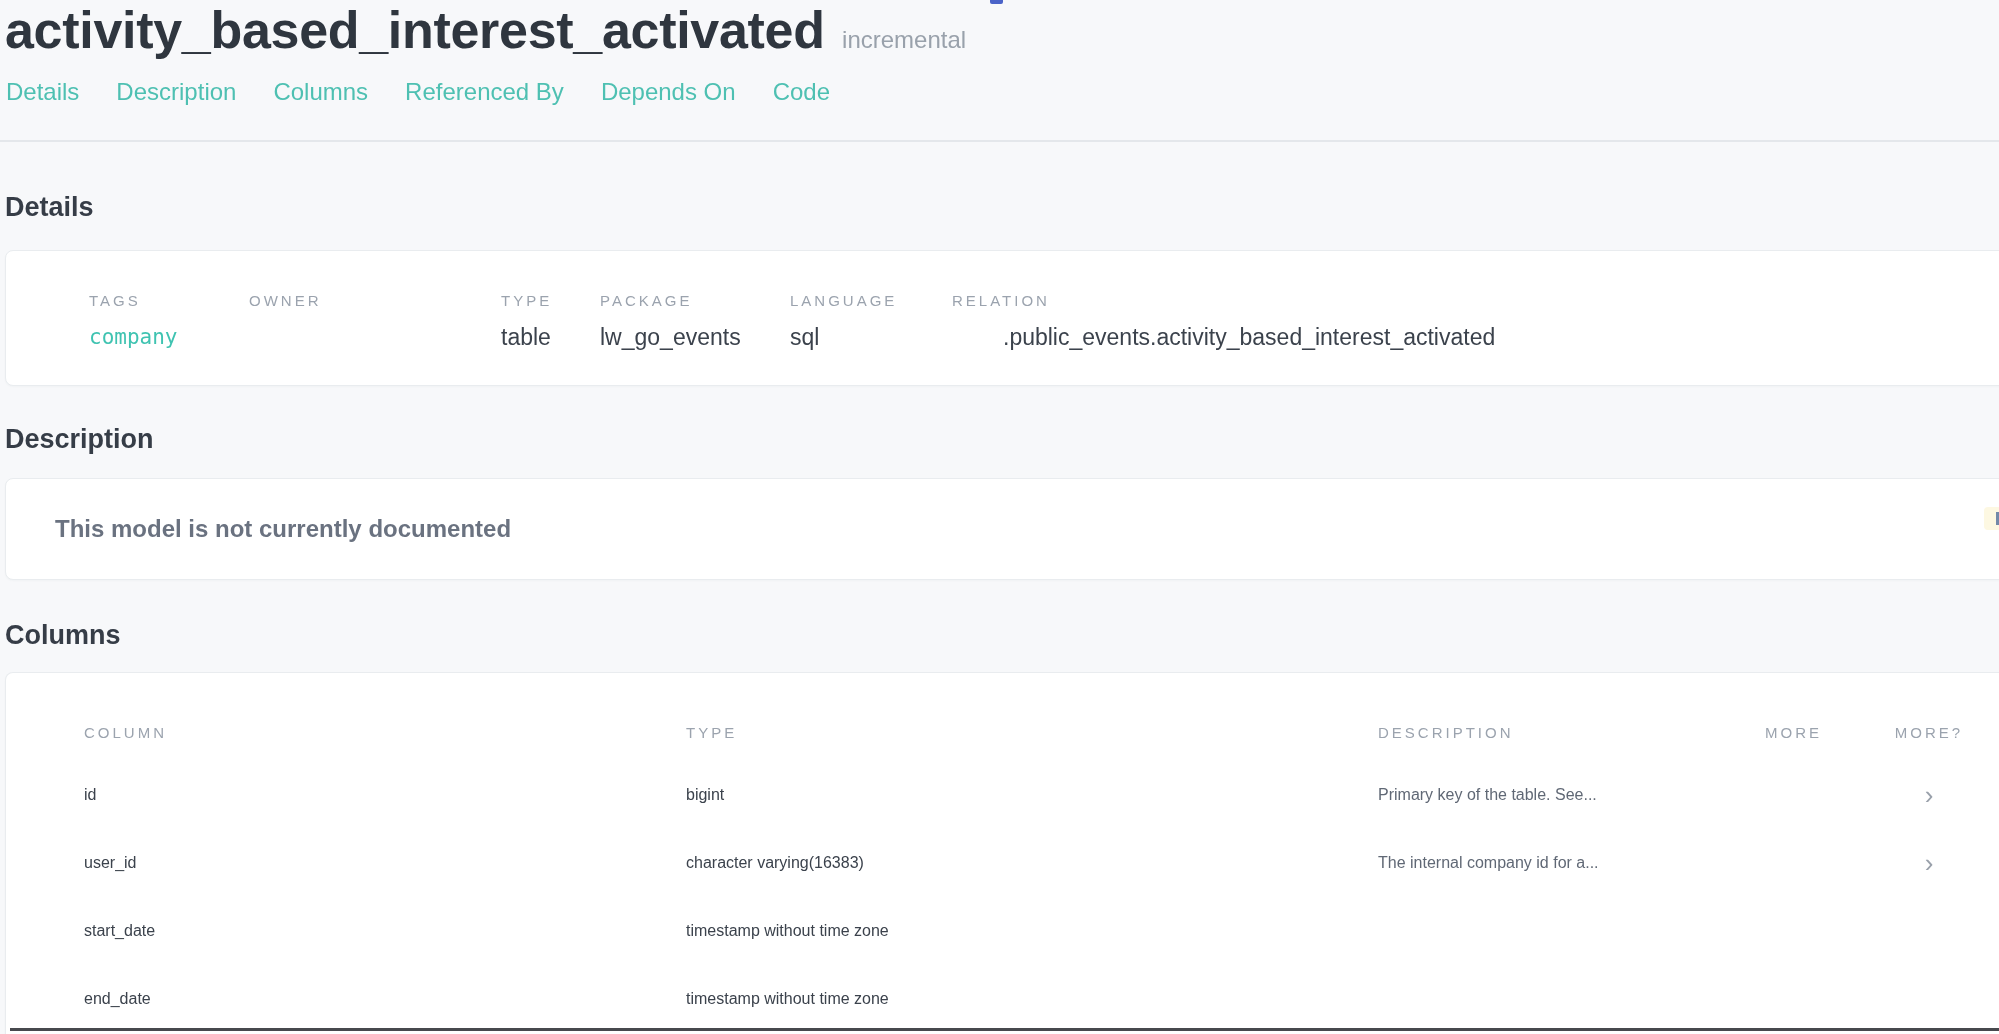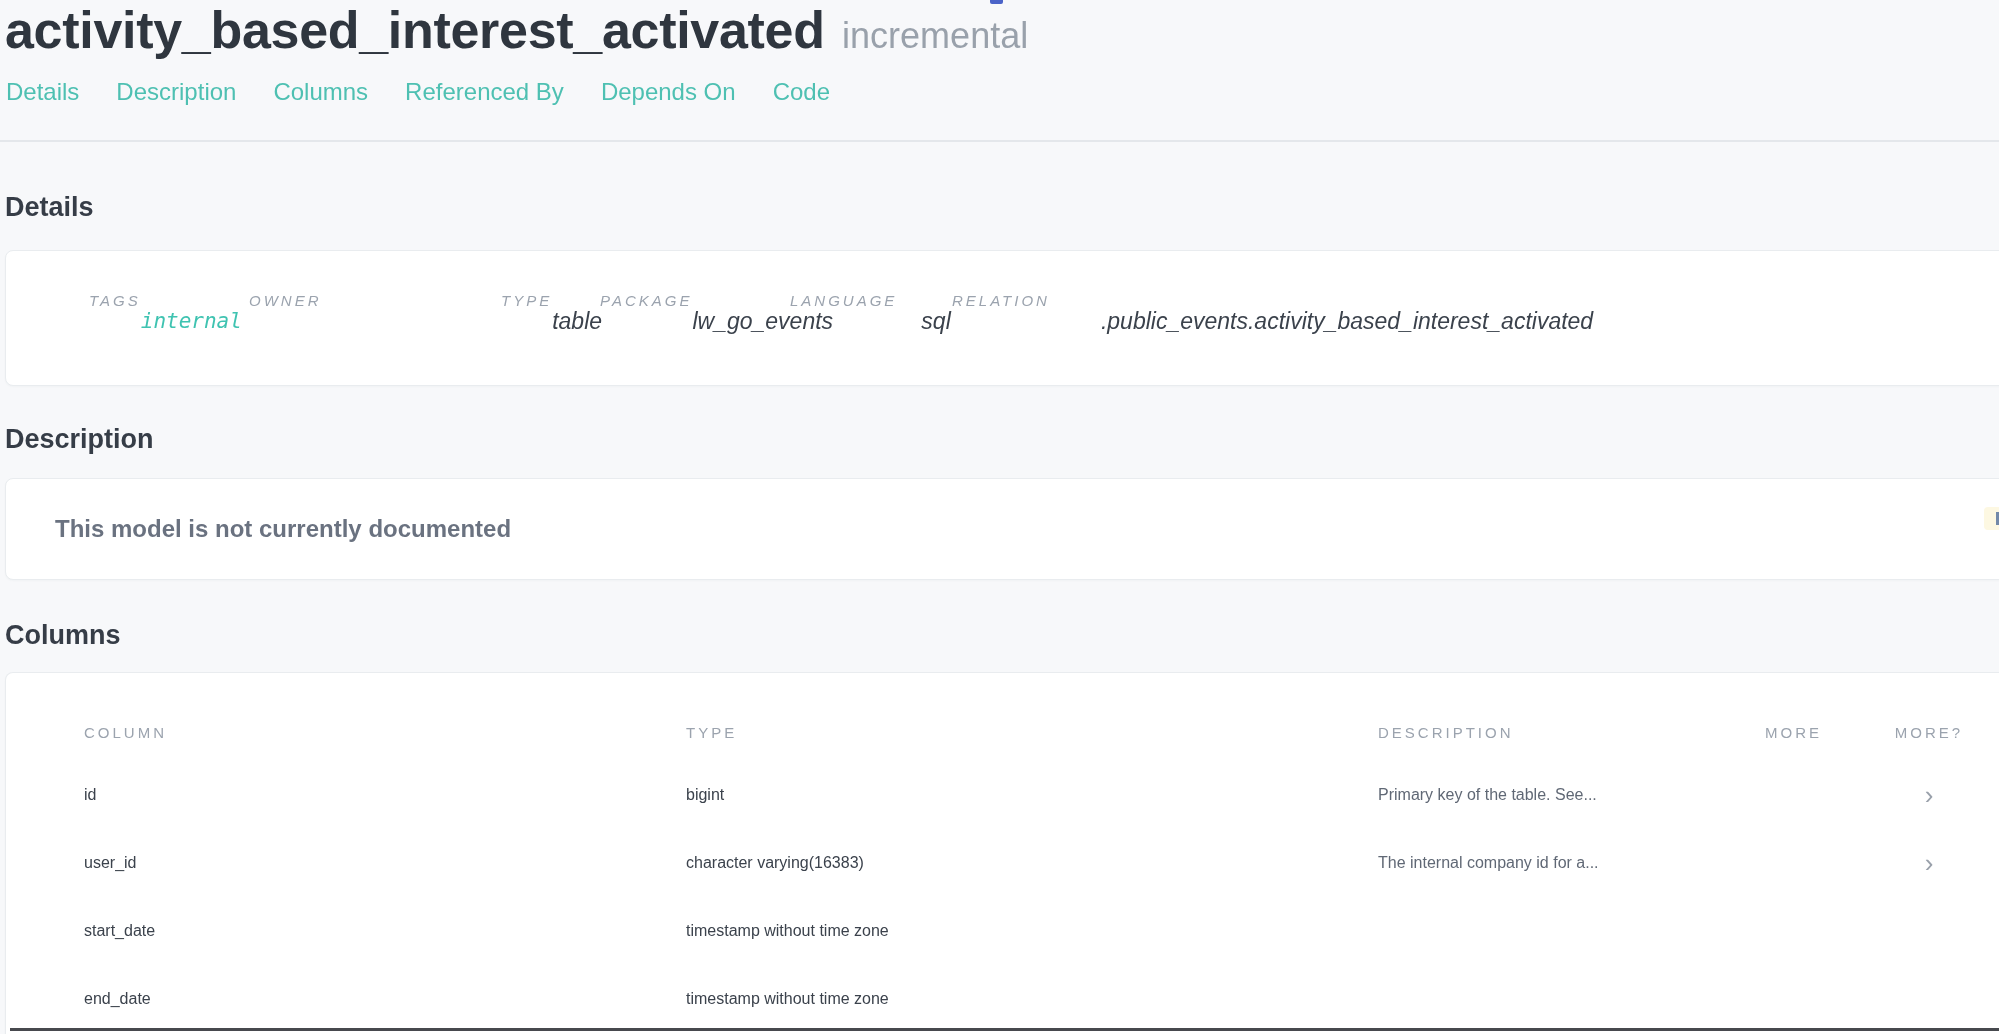--- a/index.html
+++ b/index.html
@@ -20,46 +20,46 @@
   html,body{width:1999px;height:1034px;overflow:hidden;}
   body{
     background:var(--bg);
     font-family:"Liberation Sans","DejaVu Sans",sans-serif;
     position:relative;
     color:var(--value);
   }
   
   .title-row{position:absolute;left:5px;top:0px;white-space:nowrap;}
   .page-title{display:inline;font-size:52px;font-weight:bold;color:var(--title);letter-spacing:-0.3px;}
-  .page-subtitle{display:inline;font-size:36px;font-weight:400;color:var(--subtitle);margin-left:13px;}
+  .page-subtitle{display:inline;font-size:24px;font-weight:400;color:var(--subtitle);margin-left:13px;}
   .clip-blue{position:absolute;left:990px;top:0;width:13px;height:4px;background:#4a63c8;border-radius:0 0 2px 2px;}
   
   .tab-bar{position:absolute;left:6px;top:78px;display:flex;gap:37px;}
   .tab{font-size:24px;color:var(--accent);text-decoration:none;cursor:pointer;line-height:28px;}
   .tab-divider{position:absolute;left:0;top:140px;width:1999px;height:2px;background:#e4e7eb;}
   
   .section-heading{position:absolute;left:5px;font-size:27px;font-weight:bold;color:var(--heading);}
   .h-details{top:192px;}
   .h-description{top:424px;}
   .h-columns{top:620px;}
   
   .card{
     position:absolute;left:5px;right:-10px;
     background:var(--card);
     border:1px solid var(--border);
     border-radius:8px;
     box-shadow:0 1px 2px rgba(40,50,60,0.03);
   }
   .details-card{top:250px;height:136px;display:flex;padding:42px 0 0 83px;}
-  .field{display:flex;flex-direction:row;font-style:italic;}
+  .field{display:flex;flex-direction:column;}
   .f-tags{width:142px;}
   .f-owner{width:252px;margin-left:18px;}
   .f-type{width:99px;}
   .f-package{width:190px;}
-  .f-language{width:162px;gap:24px;}
+  .f-language{width:162px;}
   .f-relation{flex:1;}
   .field-label{font-size:15px;letter-spacing:3px;color:var(--label);line-height:16px;}
   .field-value{font-size:23px;color:var(--value);margin-top:14px;line-height:28px;}
   .tag-value{font-family:"DejaVu Sans Mono","Liberation Mono",monospace;font-size:21px;color:var(--tag);}
   .relation-value{padding-left:51px;}
   
   .description-card{top:478px;height:102px;display:flex;align-items:center;padding-left:49px;}
   .description-body{font-size:24px;color:var(--muted);font-weight:bold;}
   .clip-control{position:absolute;right:0;top:507px;width:15px;height:23px;background:#fdf8e2;border-radius:4px 0 0 4px;}
   .clip-control-sliver{position:absolute;right:0;top:512px;width:3px;height:13px;background:#7389a9;}
@@ -98,21 +98,21 @@
   <a class="tab">Referenced By</a>
   <a class="tab">Depends On</a>
   <a class="tab">Code</a>
 </nav>
 <div class="tab-divider"></div>
 
 <h2 class="section-heading h-details">Details</h2>
 <section class="card details-card">
   <div class="field f-tags">
     <span class="field-label">TAGS</span>
-    <span class="field-value tag-value">internal</span>
+    <span class="field-value tag-value">company</span>
   </div>
   <div class="field f-owner">
     <span class="field-label">OWNER</span>
     <span class="field-value"></span>
   </div>
   <div class="field f-type">
     <span class="field-label">TYPE</span>
     <span class="field-value">table</span>
   </div>
   <div class="field f-package">

